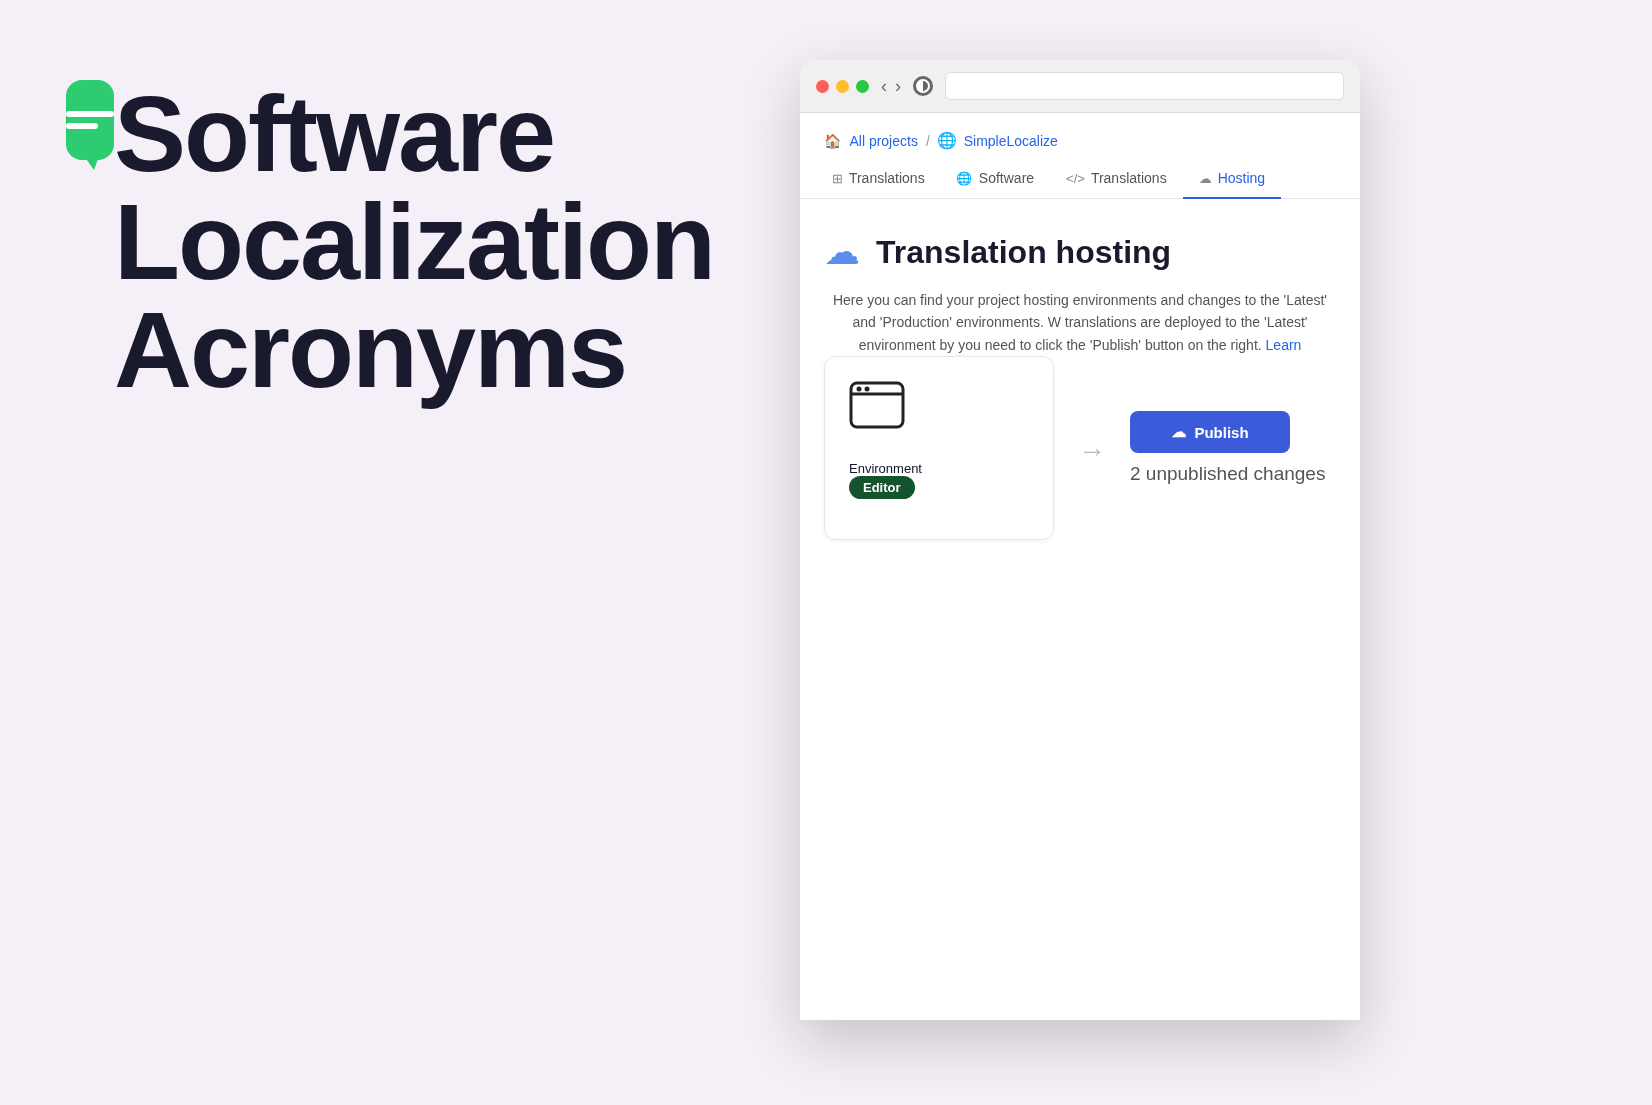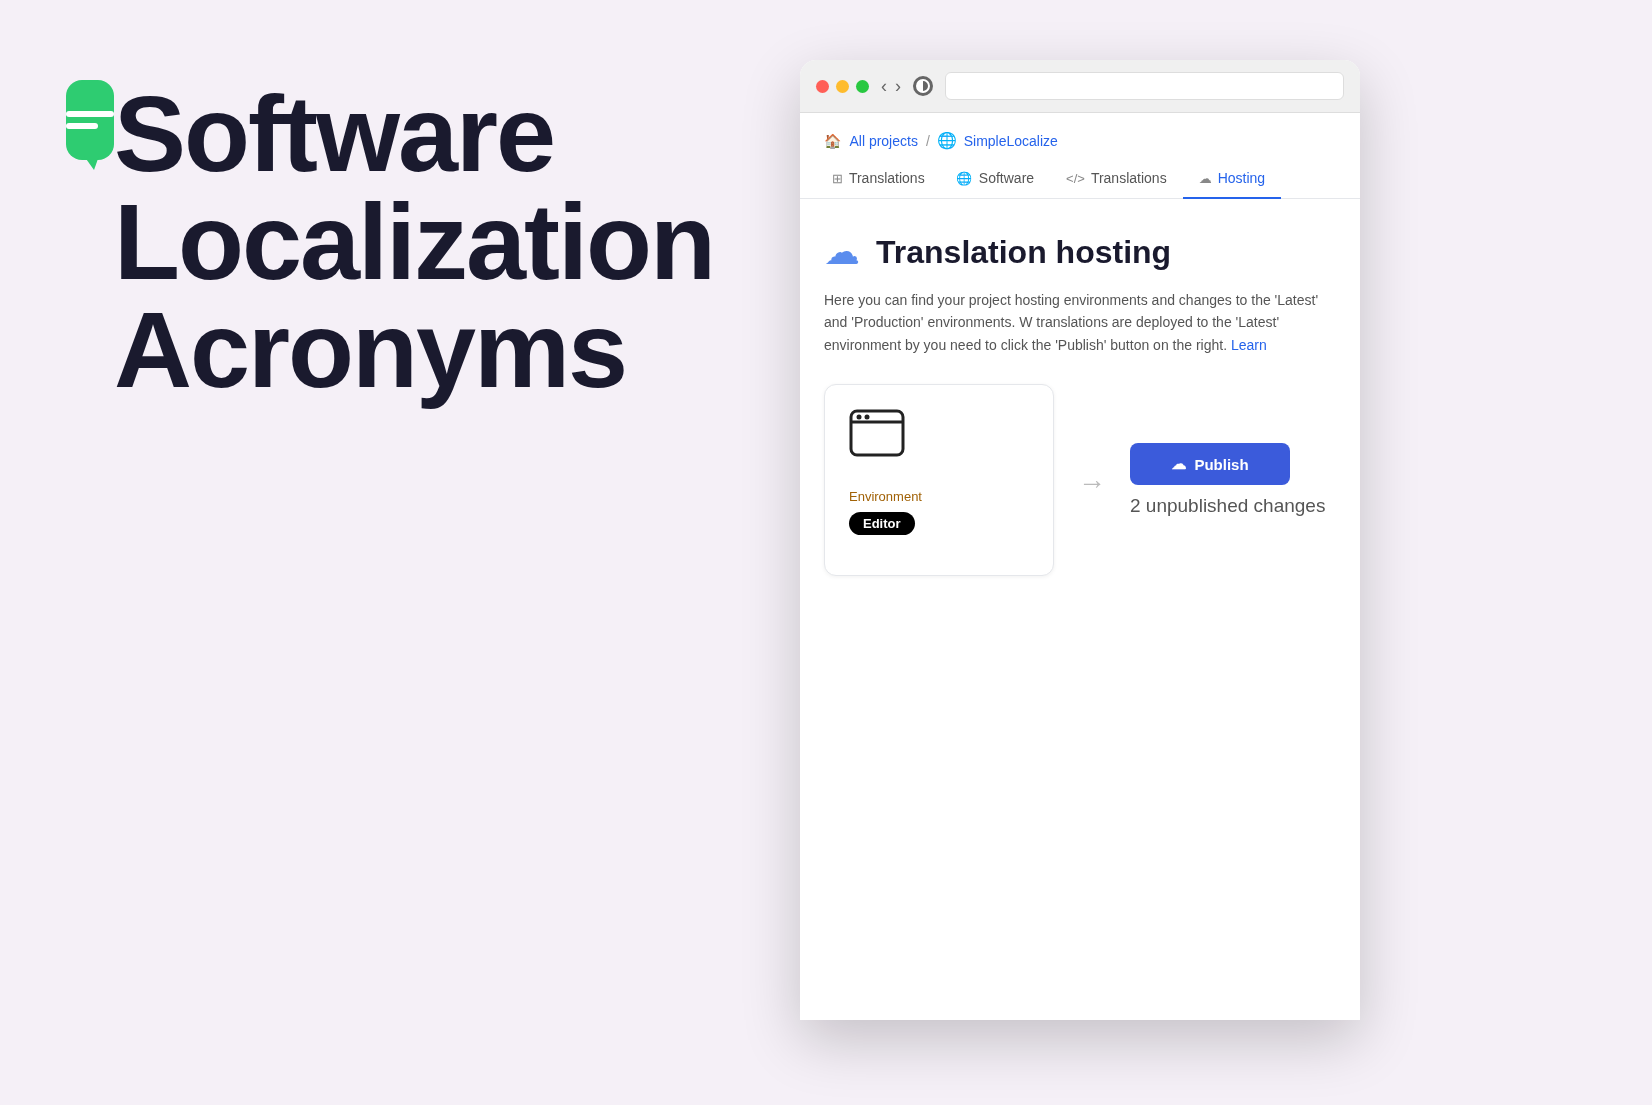--- a/index.html
+++ b/index.html
@@ -254,21 +254,21 @@
     .page-title {
       font-size: 32px;
       font-weight: 800;
       color: #1a1a2e;
     }
 
     .description-text {
       font-size: 14px;
       color: #555;
       line-height: 1.6;
-      margin-bottom: 28px;
+      text-align: center;
     }
 
     .description-text a {
       color: #2563eb;
       text-decoration: none;
     }
 
     
     .env-card-row {
       display: flex;
@@ -289,27 +289,27 @@
       margin-bottom: 28px;
     }
 
     .browser-icon-svg {
       width: 56px;
       height: 48px;
     }
 
     .env-label {
       font-size: 13px;
-      color: #a16207;
-      margin-bottom: 8px;
+      color: #0f172a;
+      margin-bottom: 0;
     }
 
     .env-badge {
       display: inline-block;
-      background: #000000;
+      background: #14532d;
       color: white;
       font-size: 13px;
       font-weight: 600;
       padding: 4px 14px;
       border-radius: 20px;
       margin-bottom: 16px;
     }
 
     .env-stats {
       font-size: 13px;

